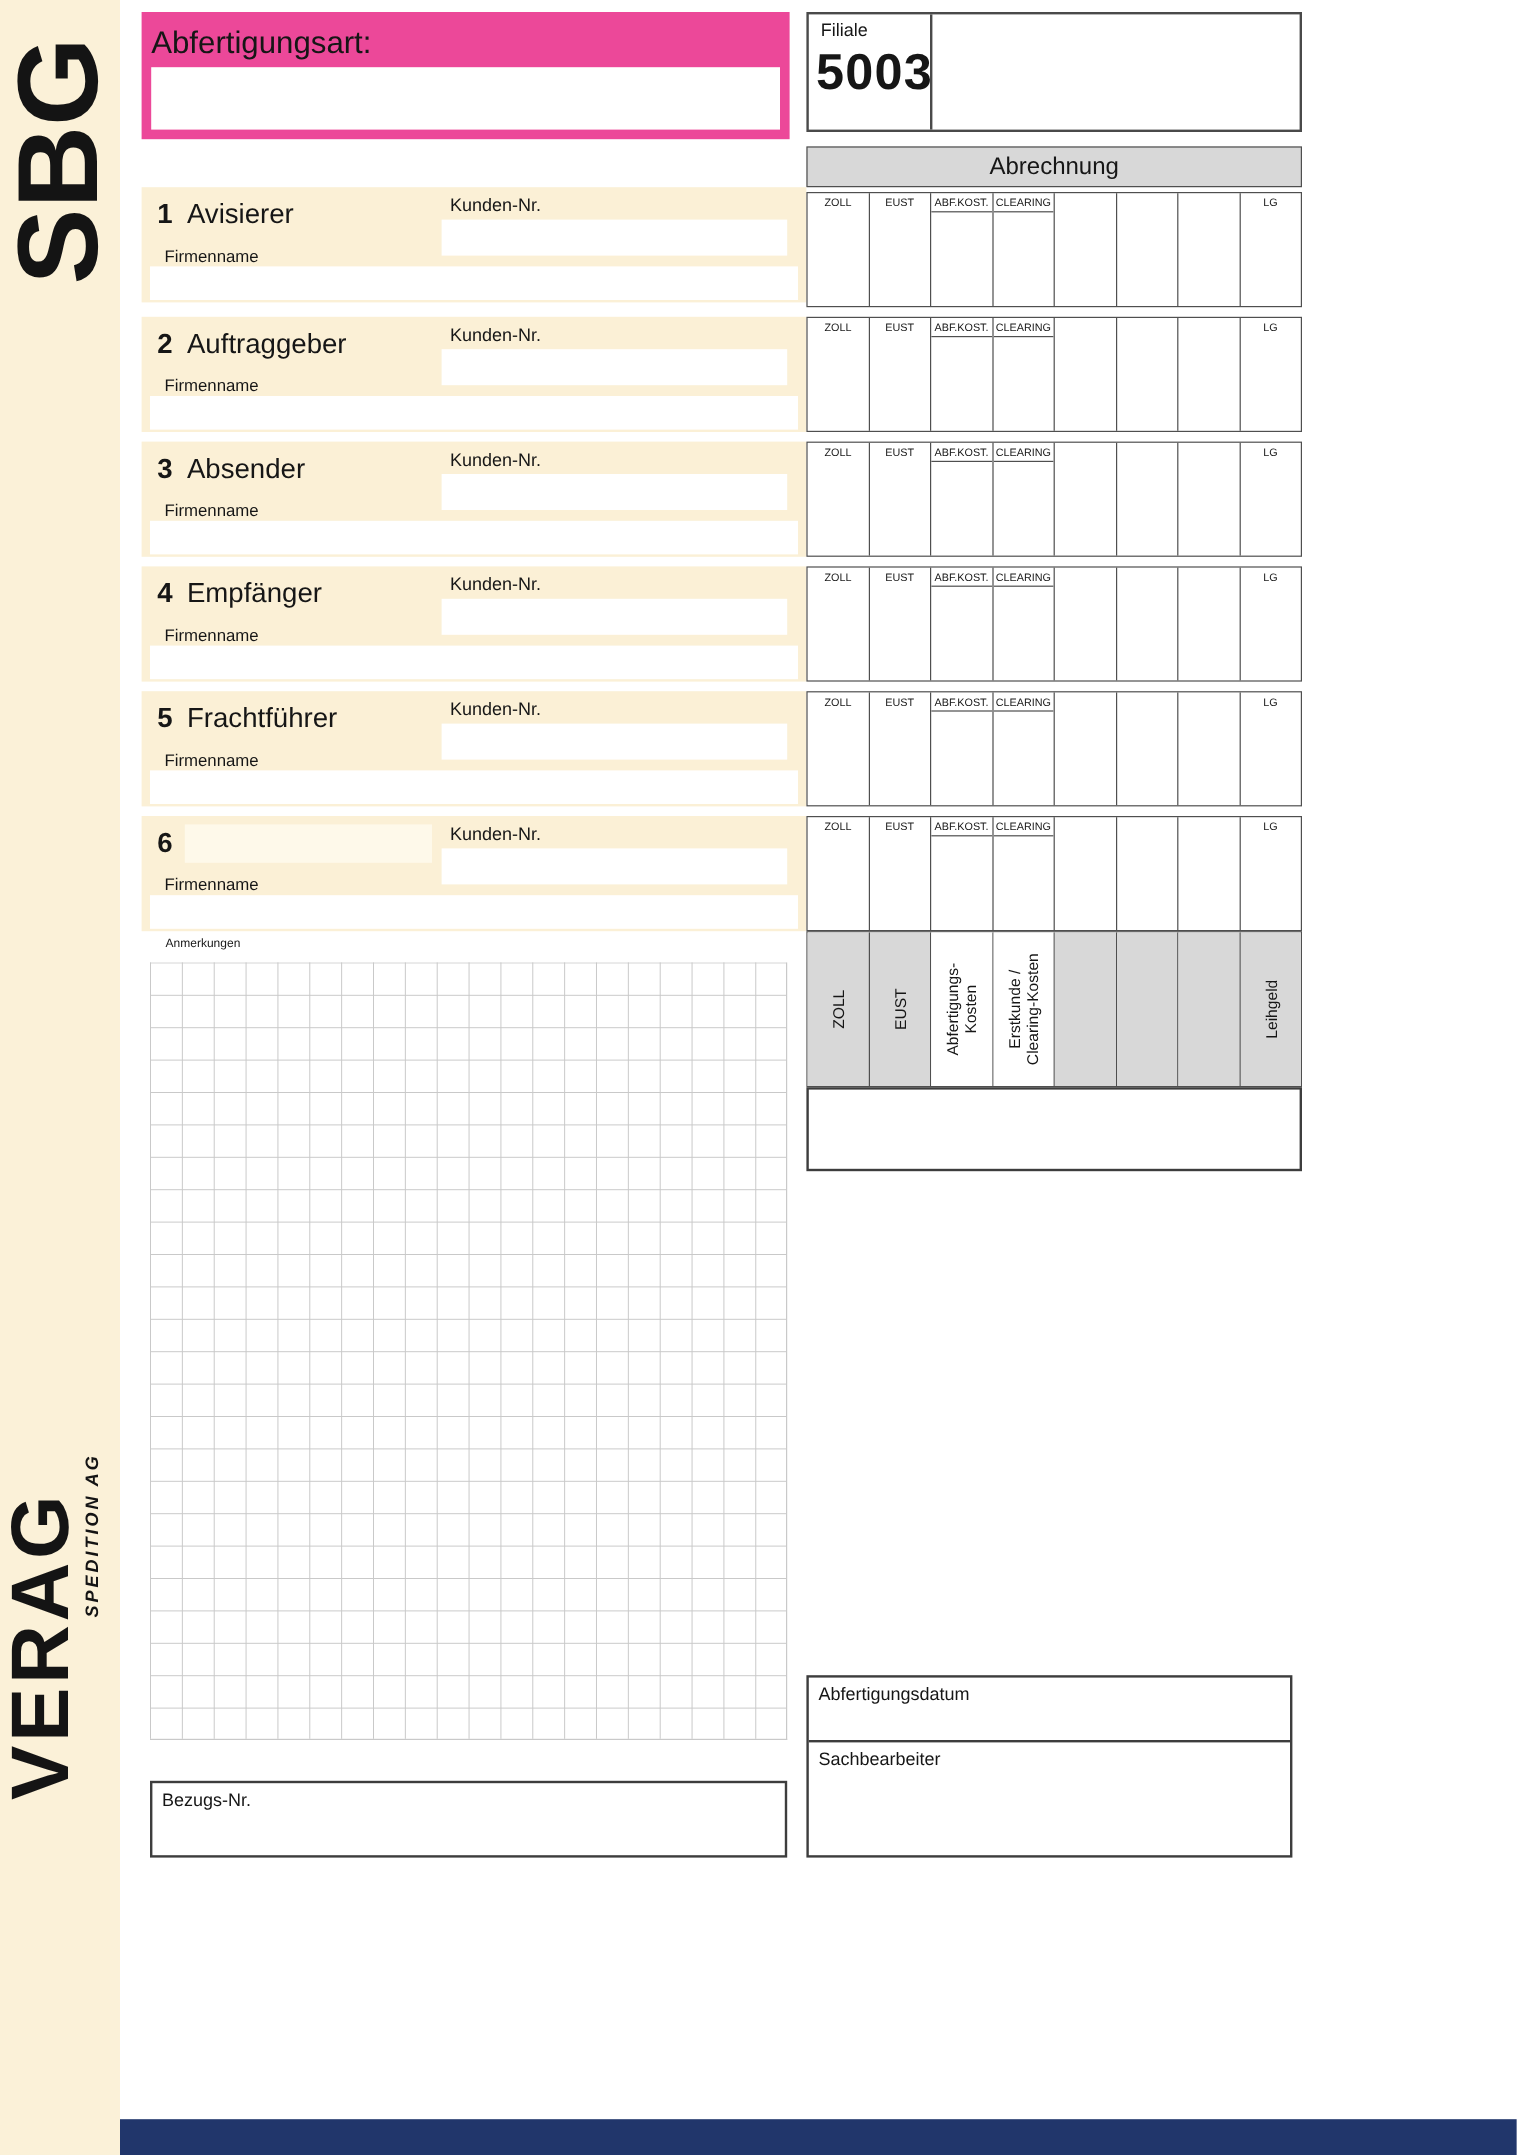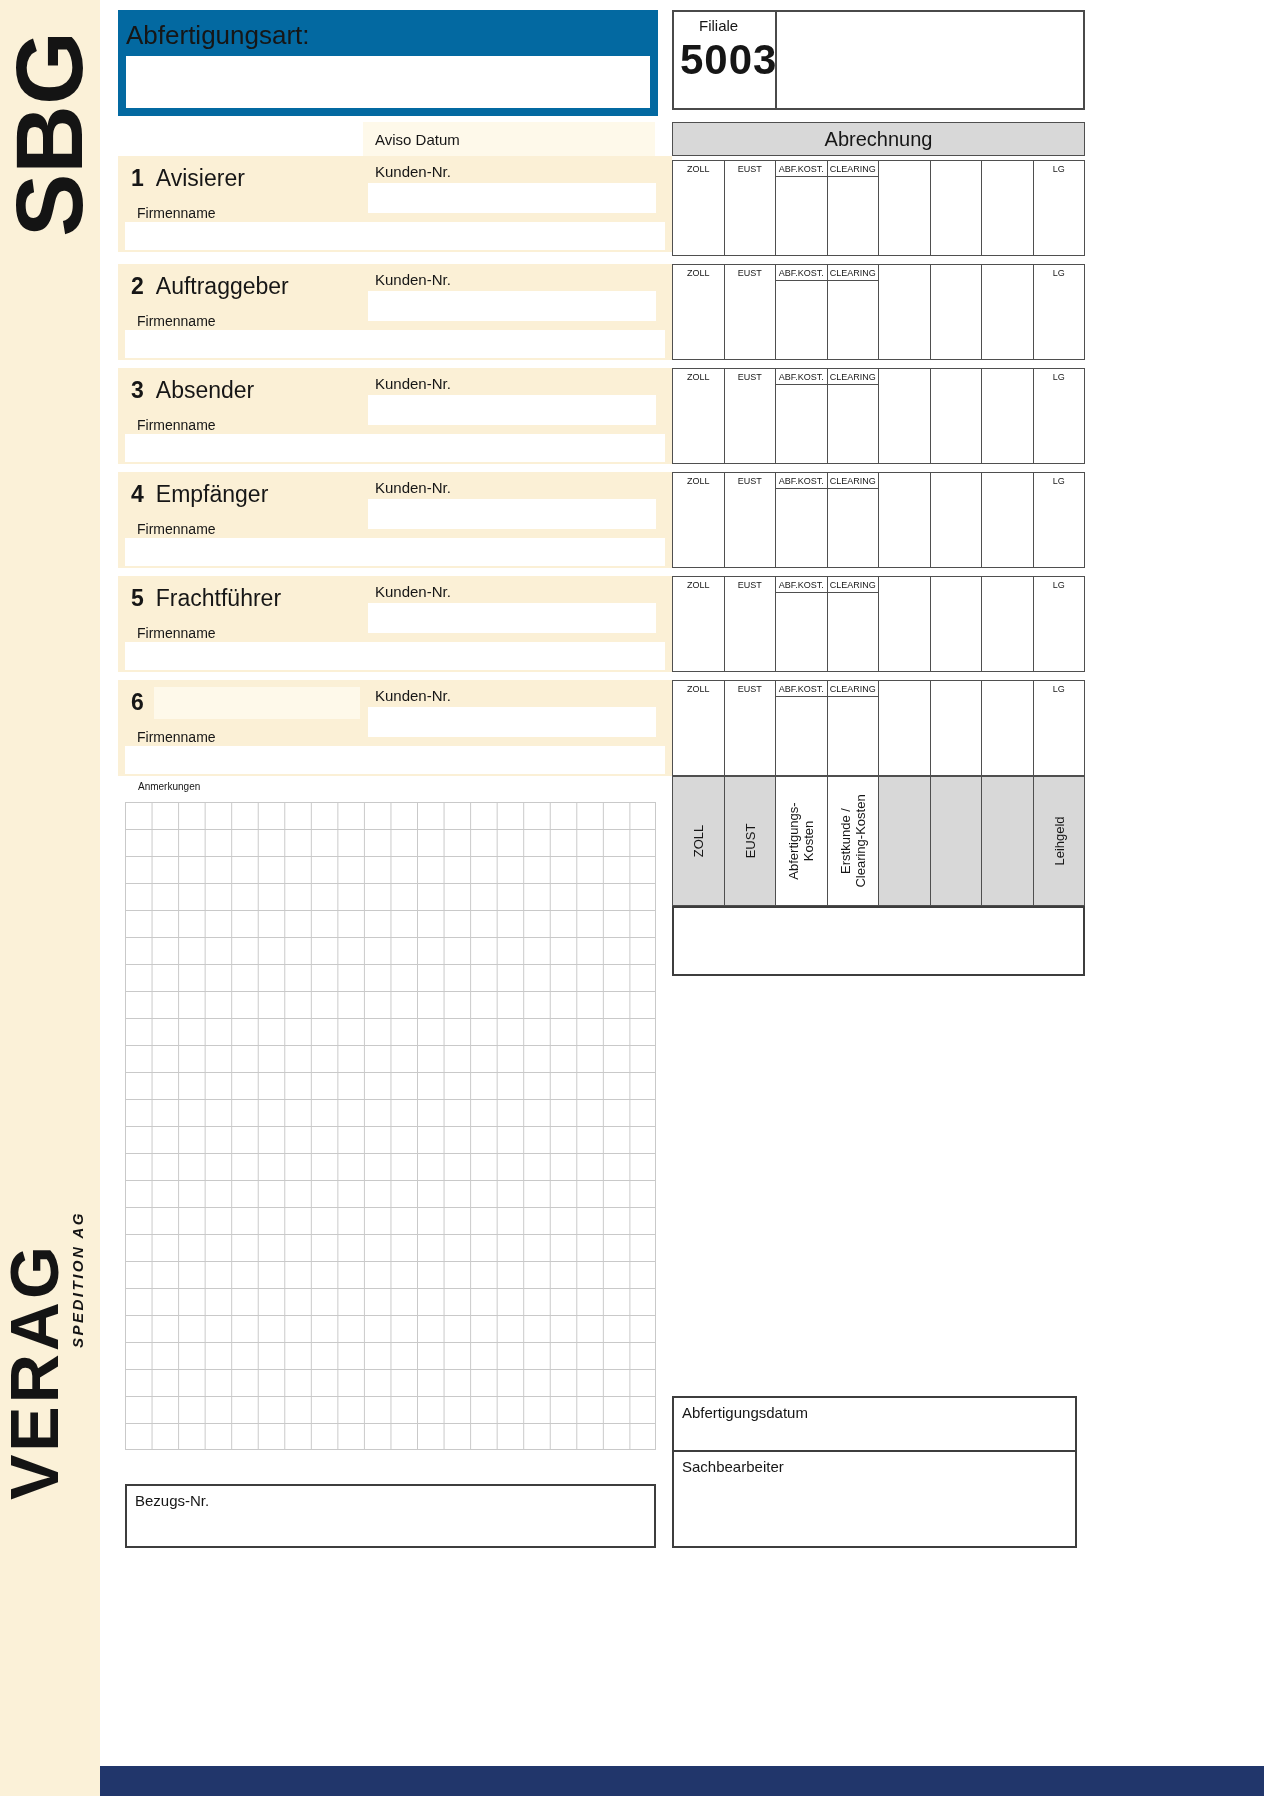--- a/index.html
+++ b/index.html
@@ -7,27 +7,27 @@
   .page{position:relative;width:1264px;height:1796px;background:#fff;font-family:"Liberation Sans",sans-serif;color:#161616;overflow:hidden}
 
   
   .sidebar{position:absolute;left:0;top:0;width:100px;height:1796px;background:#FBF1D8}
   .vlogo{position:absolute;writing-mode:vertical-rl;transform:rotate(180deg);display:flex;align-items:center;justify-content:center;color:#141414}
   .logo-sbg{left:2px;top:24px;width:94px;height:220px;font-size:95px;font-weight:700}
   .logo-verag{left:0px;top:1222px;width:68px;height:300px;font-size:68px;font-weight:700;letter-spacing:3px}
   .logo-sub{left:62px;top:1194px;width:30px;height:172px;font-size:15px;font-weight:700;font-style:italic;letter-spacing:2.5px}
 
   
-  .abf-box{position:absolute;left:118px;top:10px;width:540px;height:106px;background:#0369a1}
+  .abf-box{position:absolute;left:118px;top:10px;width:540px;height:106px;background:#ec4899}
   .abf-label{position:absolute;left:8px;top:10px;font-size:26px}
   .abf-input{position:absolute;left:8px;top:46px;width:524px;height:52px;background:#fff}
 
   .filiale-box{position:absolute;left:672px;top:10px;width:413px;height:100px;border:2.5px solid #4a4a4a;background:#fff}
   .filiale-cell{position:absolute;left:0;top:0;width:103px;height:100%;border-right:2px solid #4a4a4a}
-  .small-label{font-size:15px;padding:5px 0 0 25px}
+  .small-label{font-size:15px;padding:5px 0 0 10px}
   .filiale-number{font-size:42px;font-weight:700;padding-left:6px;margin-top:2px;letter-spacing:1px}
   .pos-cell{position:absolute;left:103px;top:0;right:0;height:100%}
 
   
   .aviso{position:absolute;left:363px;top:122px;width:292px;height:38px;background:#FEF9EA}
   .aviso-label{position:absolute;left:12px;top:9px;font-size:15px}
   .abr-header{position:absolute;left:672px;top:122px;width:413px;height:34px;background:#D8D8D8;border:1.5px solid #4f4f4f;display:flex;align-items:center;justify-content:center;font-size:20px}
 
   
   .party{position:absolute;left:118px;width:554px;height:96px;background:#FBF0D6}
@@ -96,23 +96,20 @@
     <div class="abf-input"></div>
   </div>
 
   <div class="filiale-box">
     <div class="filiale-cell">
       <div class="small-label">Filiale</div>
       <div class="filiale-number">5003</div>
     </div>
   </div>
 
-  <div class="aviso">
-    <span class="aviso-label">Aviso Datum</span>
-  </div>
 
   <div class="abr-header">
     <span>Abrechnung</span>
   </div>
 
   <div class="party" style="top:156px">
     <div class="ptitle"><span class="pnum">1</span><span class="pname">Avisierer</span></div>
     <span class="klabel">Kunden-Nr.</span>
     <div class="kinput"></div>
     <span class="flabel">Firmenname</span>

